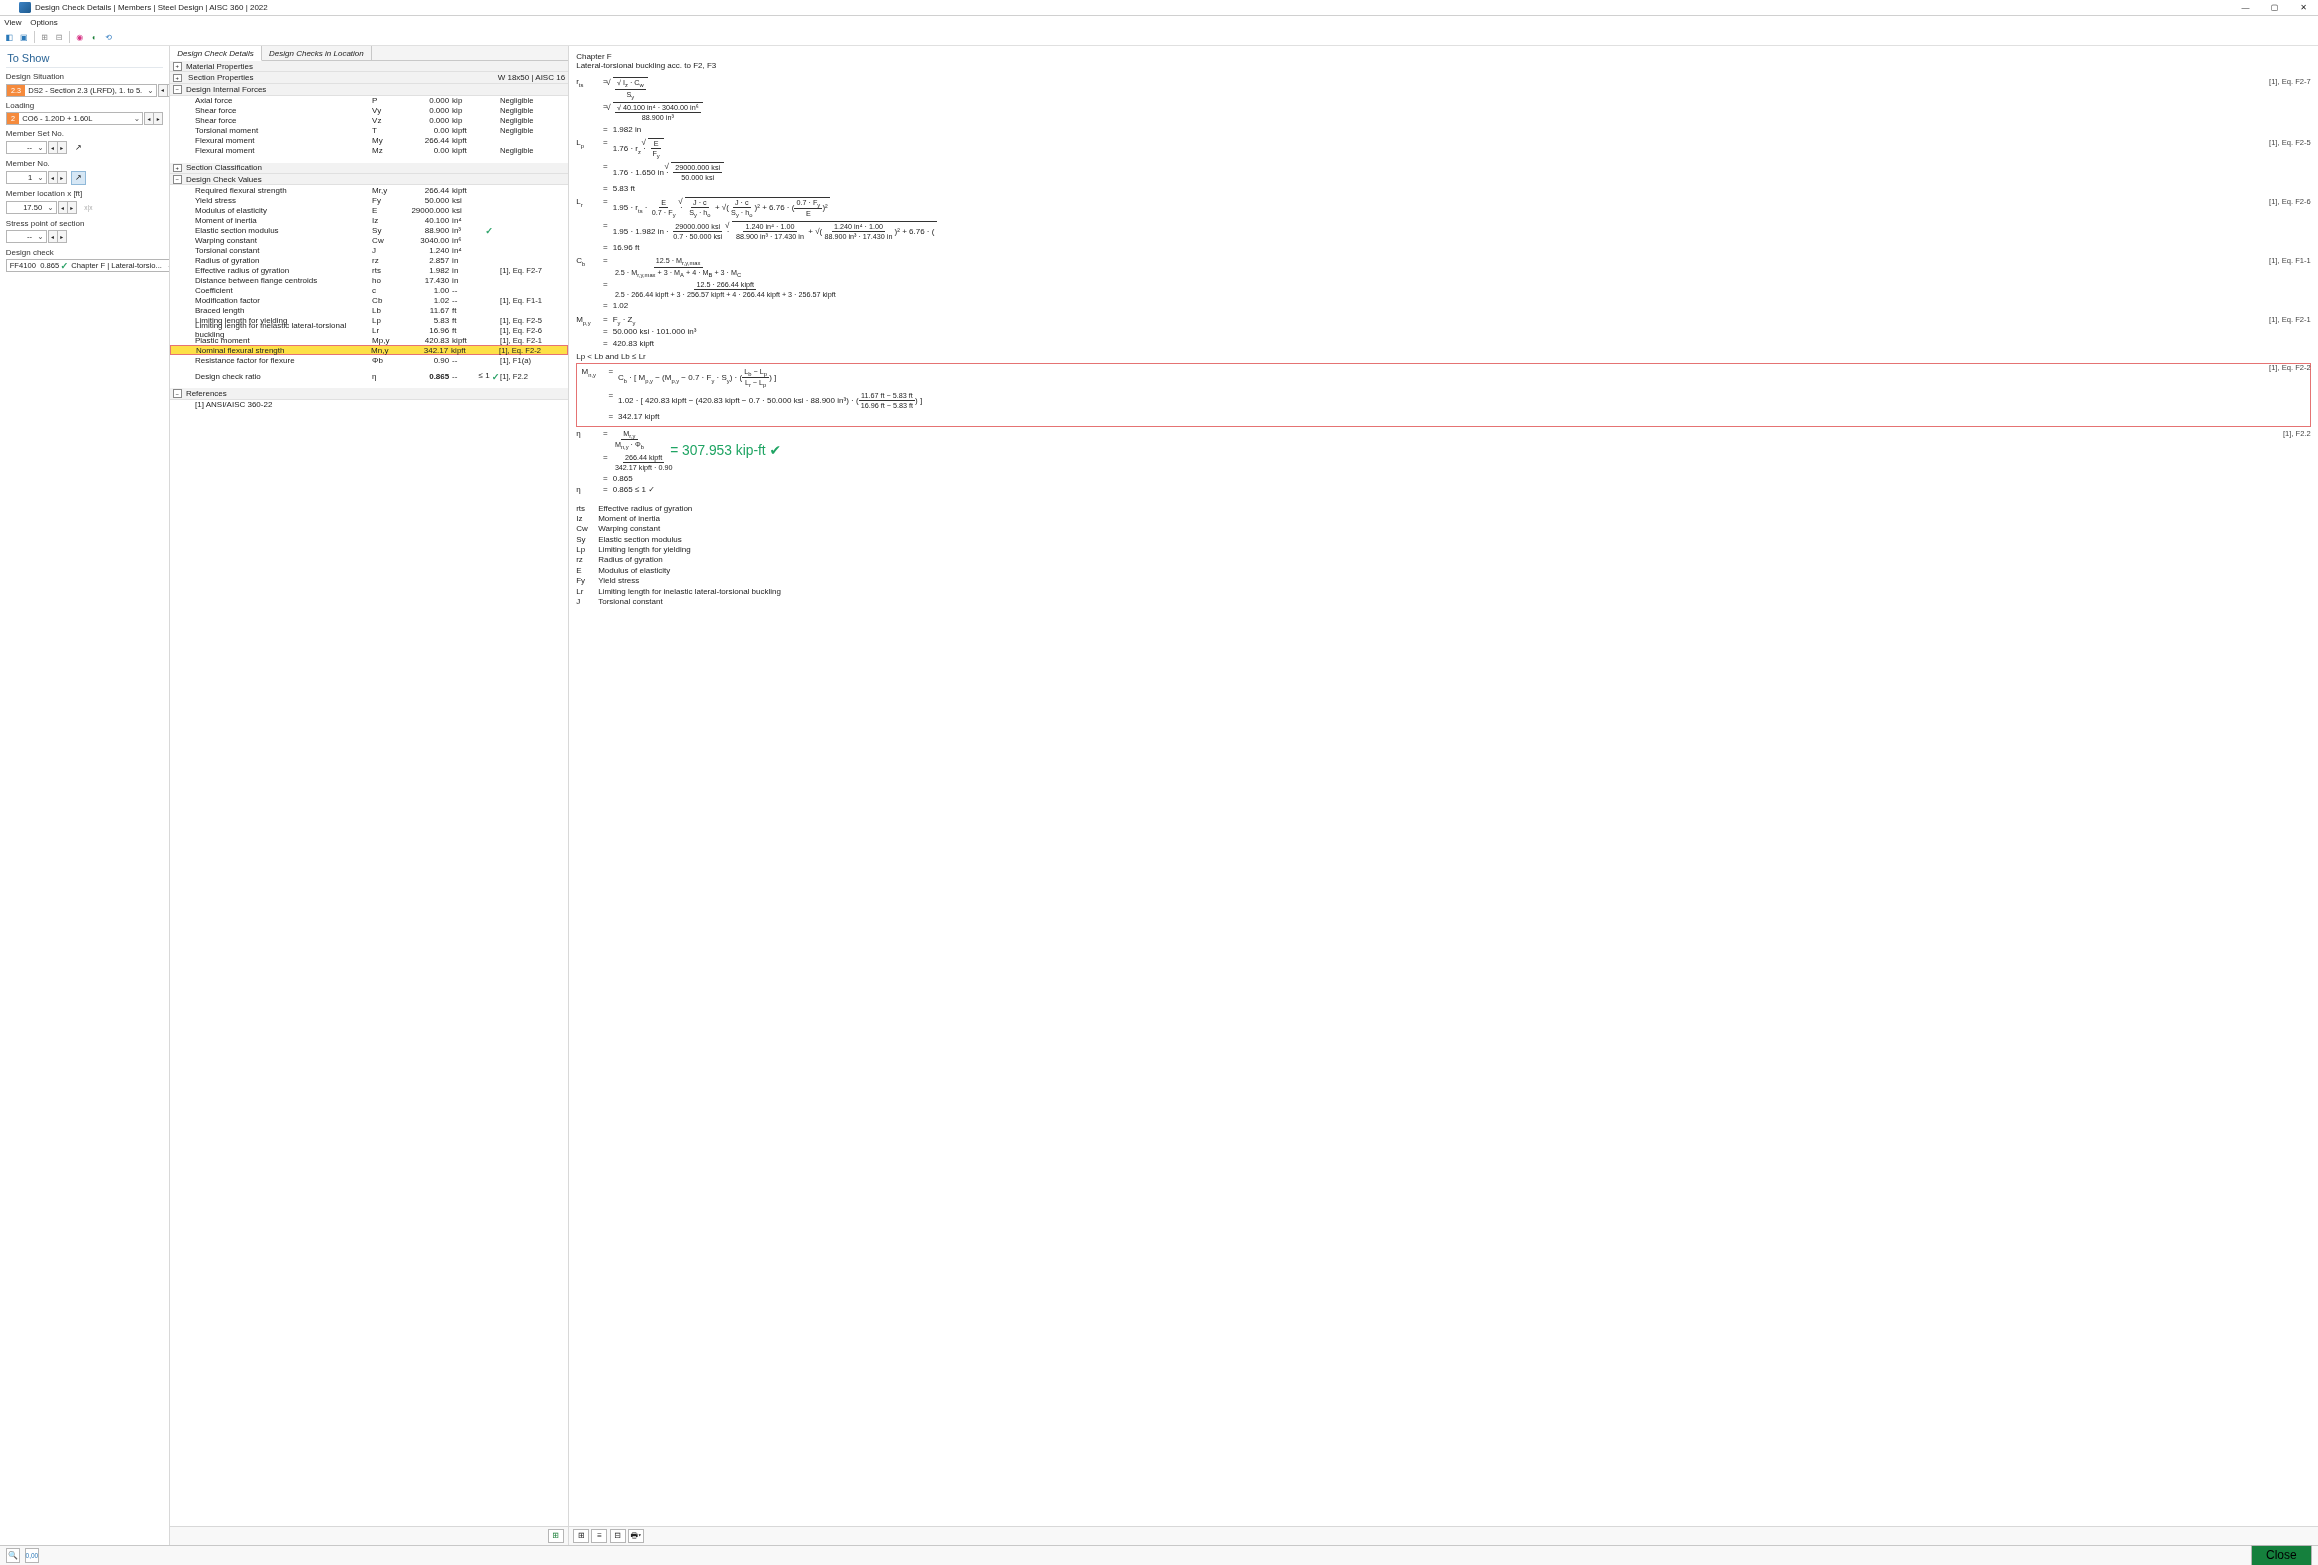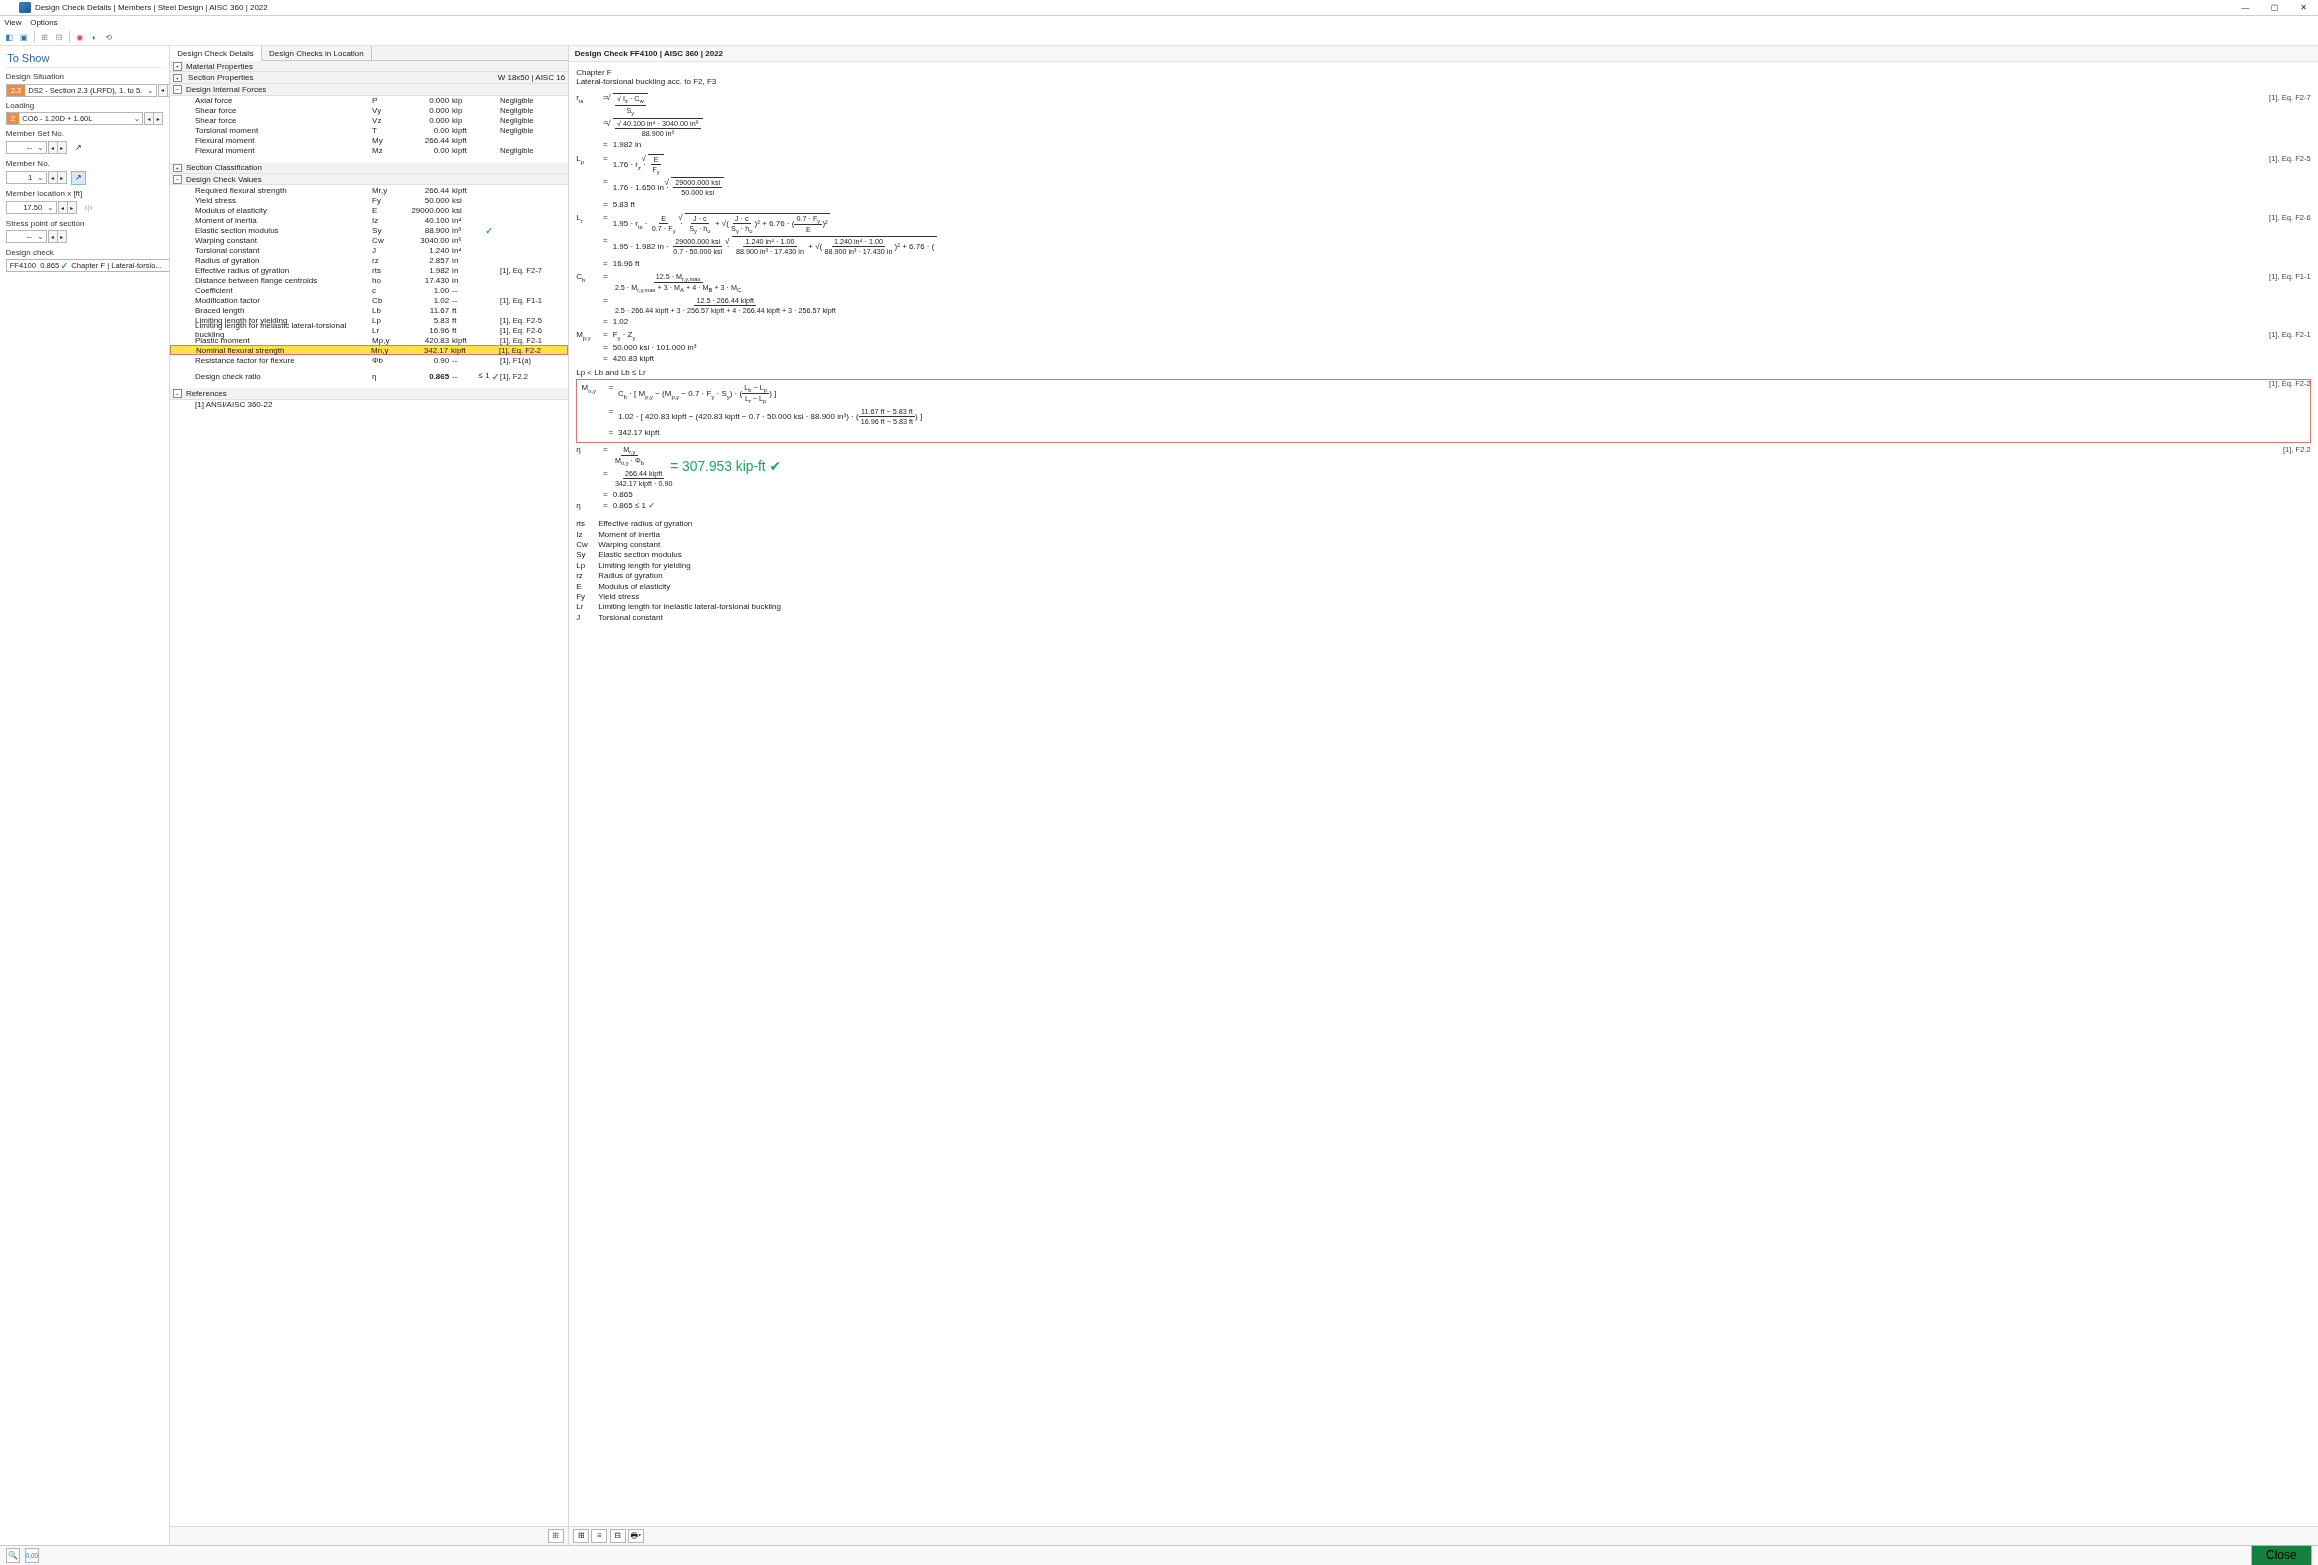--- a/index.html
+++ b/index.html
@@ -33,21 +33,21 @@
 .combo { display:flex; align-items:center; border:0.7px solid #b5b5b5; height:13px; font-size:7.6px; background:#fff; }
 .combo-badge { background:#f58a3c; color:#fff; padding:0 4.3px; height:100%; display:flex; align-items:center; font-size:7.2px; }
 .combo-text { padding:0 2.9px; flex:1; white-space:nowrap; overflow:hidden; }
 .combo-arrow { padding:0 2.2px; color:#555; }
 .nav-btns { display:flex; }
 .nav-btn { width:10px; height:13px; border:0.7px solid #b5b5b5; background:#f5f5f5; display:flex; align-items:center; justify-content:center; font-size:5.8px; margin-left:-0.7px; }
 .icon-btn { width:14.5px; height:14.5px; border:0.7px solid transparent; display:inline-flex; align-items:center; justify-content:center; margin-left:2.9px; }
 .icon-btn.active { background:#d6e7f5; border-color:#8fb8d8; }
 
 
-.tabs { display:flex; border-bottom:0.7px solid #c8c8c8; background:#f4f4f4; }
+.tabs { display:flex; border-bottom:0.7px solid #c8c8c8; background:#f4f4f4;font-style:italic; }
 .tab { padding:2.2px 7.2px; font-size:8px; border-right:0.7px solid #c8c8c8; }
 .tab.active { background:#fff; border-bottom:0.7px solid #fff; margin-bottom:-0.7px; }
 
 
 .tree { flex:1; overflow-y:auto; font-size:8px; }
 .tree-section { display:flex; align-items:center; background:#f2f2f2; border-bottom:0.7px solid #e0e0e0; padding:0.7px 2.9px; }
 .tree-section.with-right { justify-content:space-between; }
 .tree-toggle { width:8.7px; height:8.7px; border:0.7px solid #888; display:inline-flex; align-items:center; justify-content:center; font-size:5.8px; margin-right:4.3px; background:#fff; }
 .tree-row { display:flex; align-items:center; padding:0 2.9px 0 25px; height:10px; }
 .tree-row.hl { background:#fde047; border:0.7px solid #e57373; border-left:1.4px solid #e57373; border-right:1.4px solid #e57373; }
@@ -468,21 +468,20 @@
     </div>
     <div class="r-tools">
       <span></span>
       <div class="r-tools-right">
         <div class="rt-btn" style="color:#1a7f37">⊞</div>
       </div>
     </div>
   </div>
 
   <div class="right-panel">
-    <div class="r-head">Design Check FF4100 | AISC 360 | 2022</div>
     <div class="r-body">
       <div>Chapter F</div>
       <div>Lateral-torsional buckling acc. to F2, F3</div>
       <div style="height:7.2px"></div>
 
       <div class="formula-block">
         <span class="ref-tag">[1], Eq. F2-7</span>
         <div class="eq-row">
             <span class="eq-sym">r<sub>ts</sub></span>
             <span class="eq-eq">=</span>

